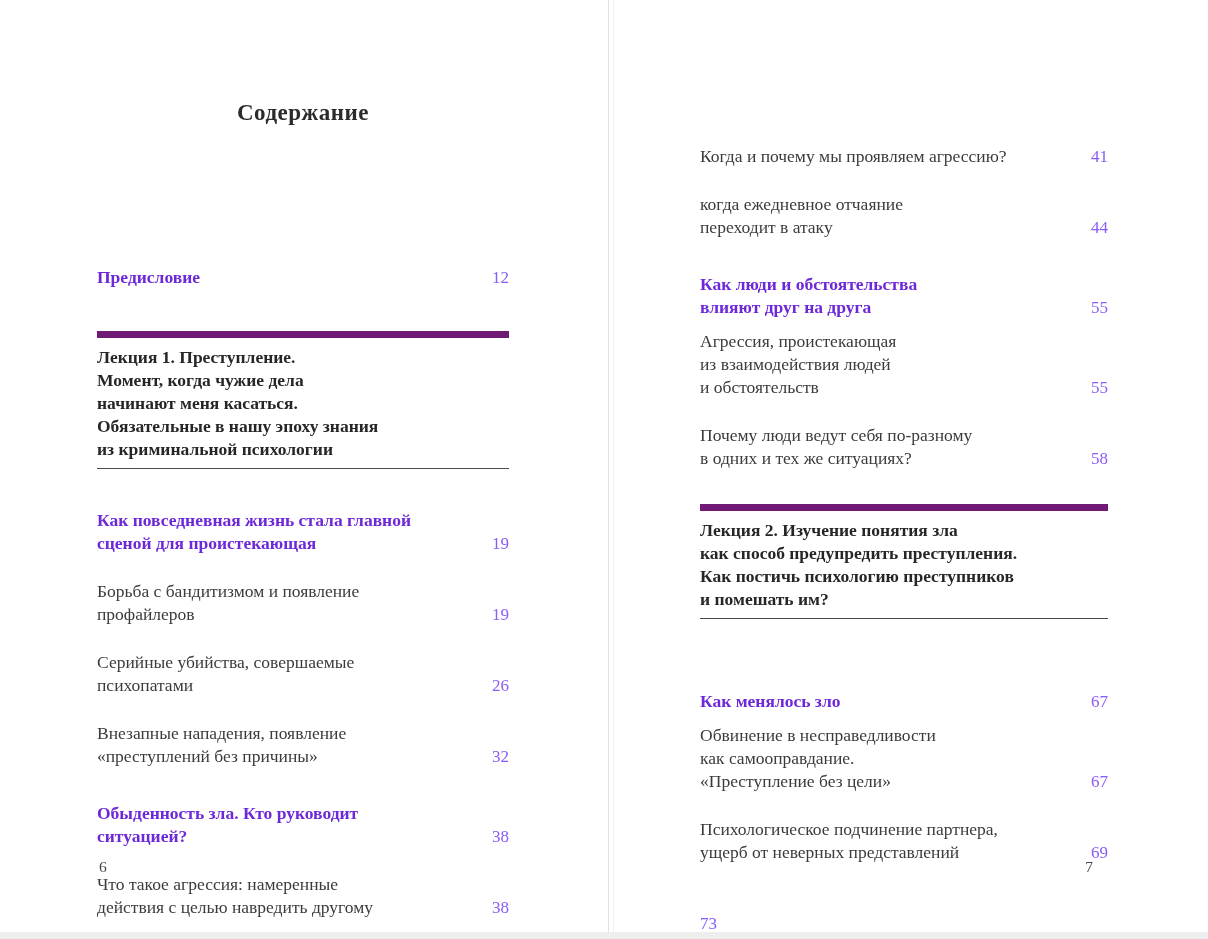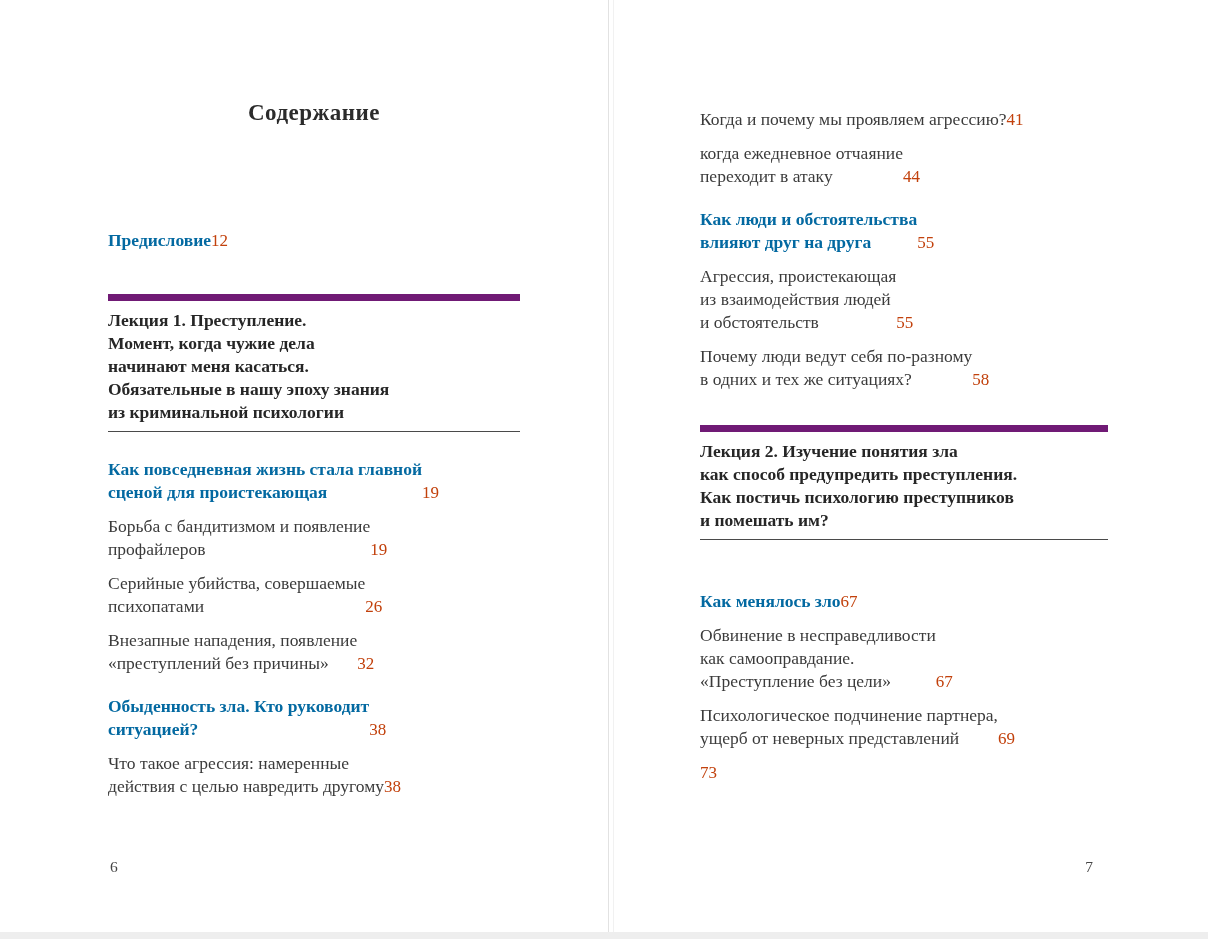--- a/index.html
+++ b/index.html
@@ -11,54 +11,54 @@
     color: #3b3b3b;
   }
   .spread { position: relative; width: 1208px; height: 939px; }
 
   .divider { position: absolute; top: 0; height: 939px; width: 1px; }
   .divider.d1 { left: 608px; background: #e2e2e2; }
   .divider.d2 { left: 613px; background: #f1f1f1; }
   .bottom-strip { position: absolute; left: 0; bottom: 0; width: 1208px; height: 7px; background: #eeeeee; }
 
   .page { position: absolute; top: 0; height: 939px; }
-  .page.lp { left: 108px; width: 412px; }
+  .page.lp { left: 97px; width: 412px; }
   .page.rp { left: 700px; width: 408px; }
 
   .toc-title {
     margin: 96px 0 0 0;
     text-align: center;
     font-size: 23px; font-weight: 700;
     line-height: 34px;
     color: #2b2b2b;
     letter-spacing: 0.5px;
   }
 
   .entry {
-    display: flex; justify-content: flex-start; align-items: flex-end;
+    display: flex; justify-content: space-between; align-items: flex-end;
     margin-bottom: 11px;
     font-size: 17.5px;
   }
   .entry .lines { display: flex; flex-direction: column; }
   .entry .line { display: block; line-height: 23px; color: #3b3b3b; }
   .entry.head { margin-top: 20px; }
-  .entry.head .line { font-weight: 700; color: #0369a1; }
-  .pageno { line-height: 23px; font-size: 17px; color: #c2410c; }
+  .entry.head .line { font-weight: 700; color: #6d28d9; }
+  .pageno { line-height: 23px; font-size: 17px; color: #8b5cf6; margin-top: 37px; }
 
   .entry.preface { margin-top: 99px; }
 
   .lecture {
     border-top: 7px solid #701a75;
     border-bottom: 1px solid #4a4a4a;
     padding: 8px 0 7px 0;
     font-size: 17.5px;
   }
   .lecture .line { display: block; line-height: 23px; font-weight: 700; color: #262626; }
   .lp .lecture { margin-top: 42px; margin-bottom: 26px; }
-  .rp .lecture { margin-top: 34px; margin-bottom: 50px; }
+  .rp .lecture { margin-top: 34px; margin-bottom: 34px; }
 
   .rp .entry.first { margin-top: 108px; }
 
   .folio { position: absolute; top: 858px; font-size: 15.5px; color: #454545; }
   .folio-left { left: 2px; }
   .folio-right { right: 15px; }
 </style>
 </head>
 <body>
 

